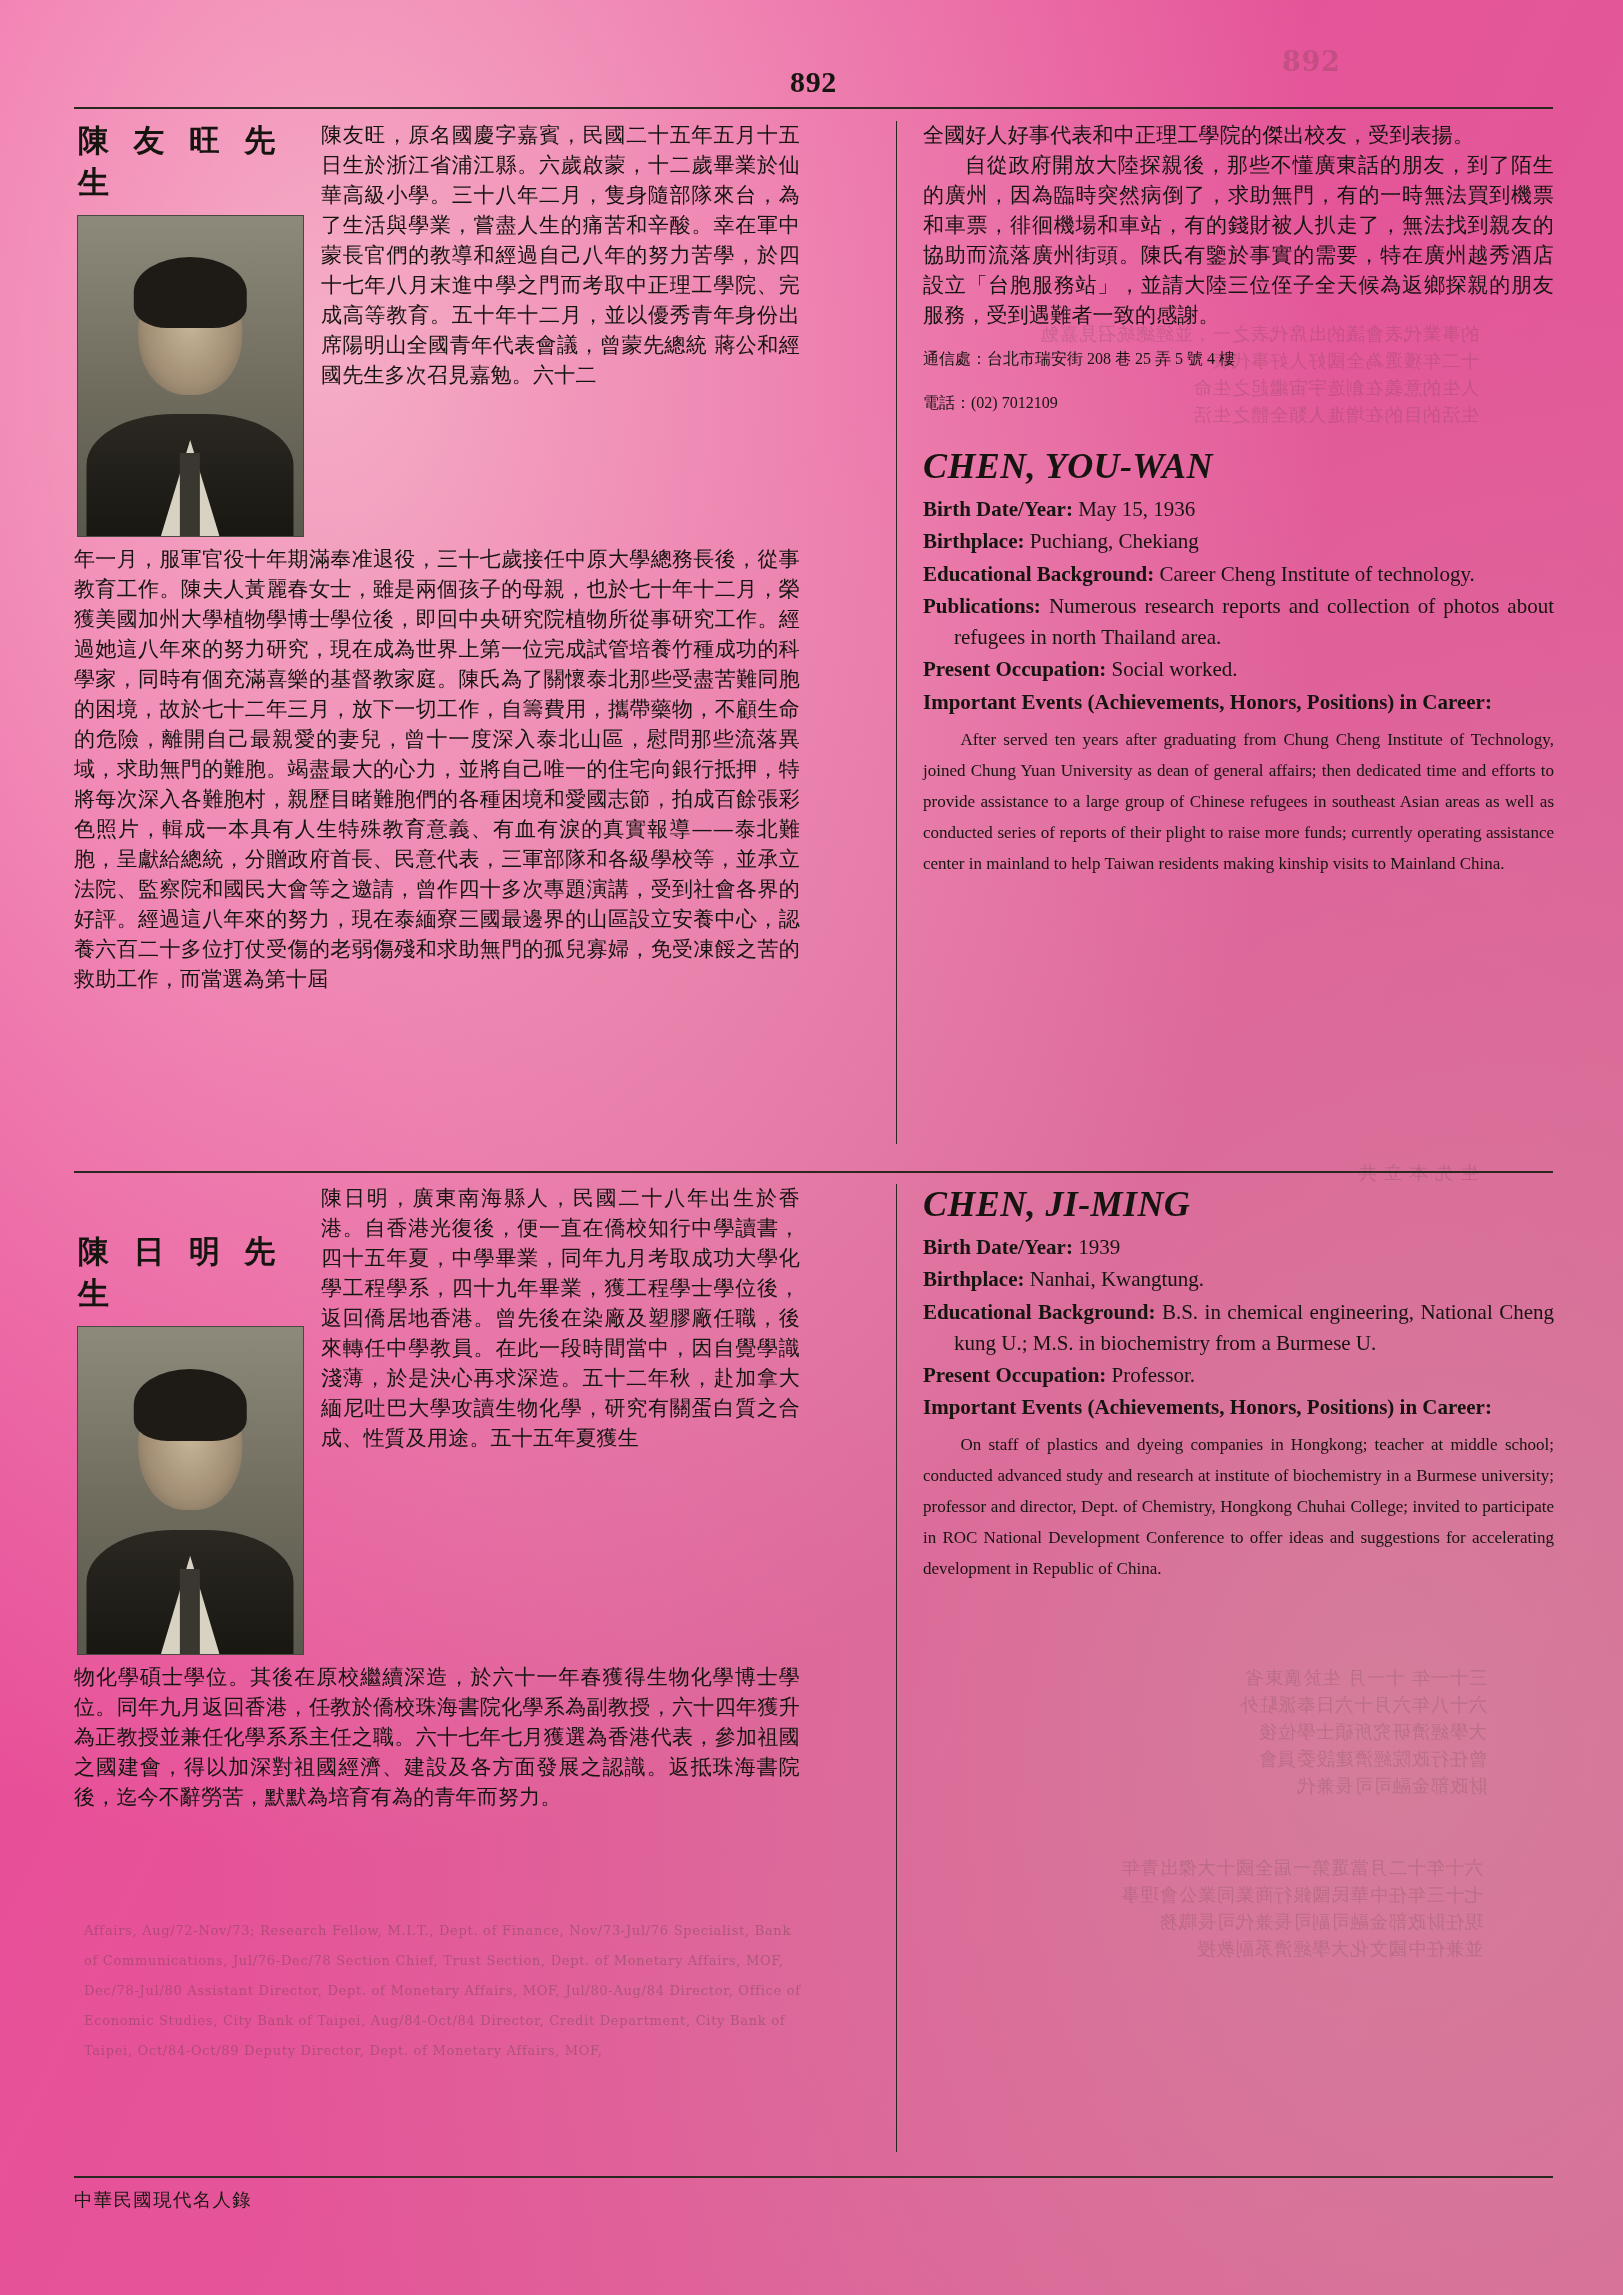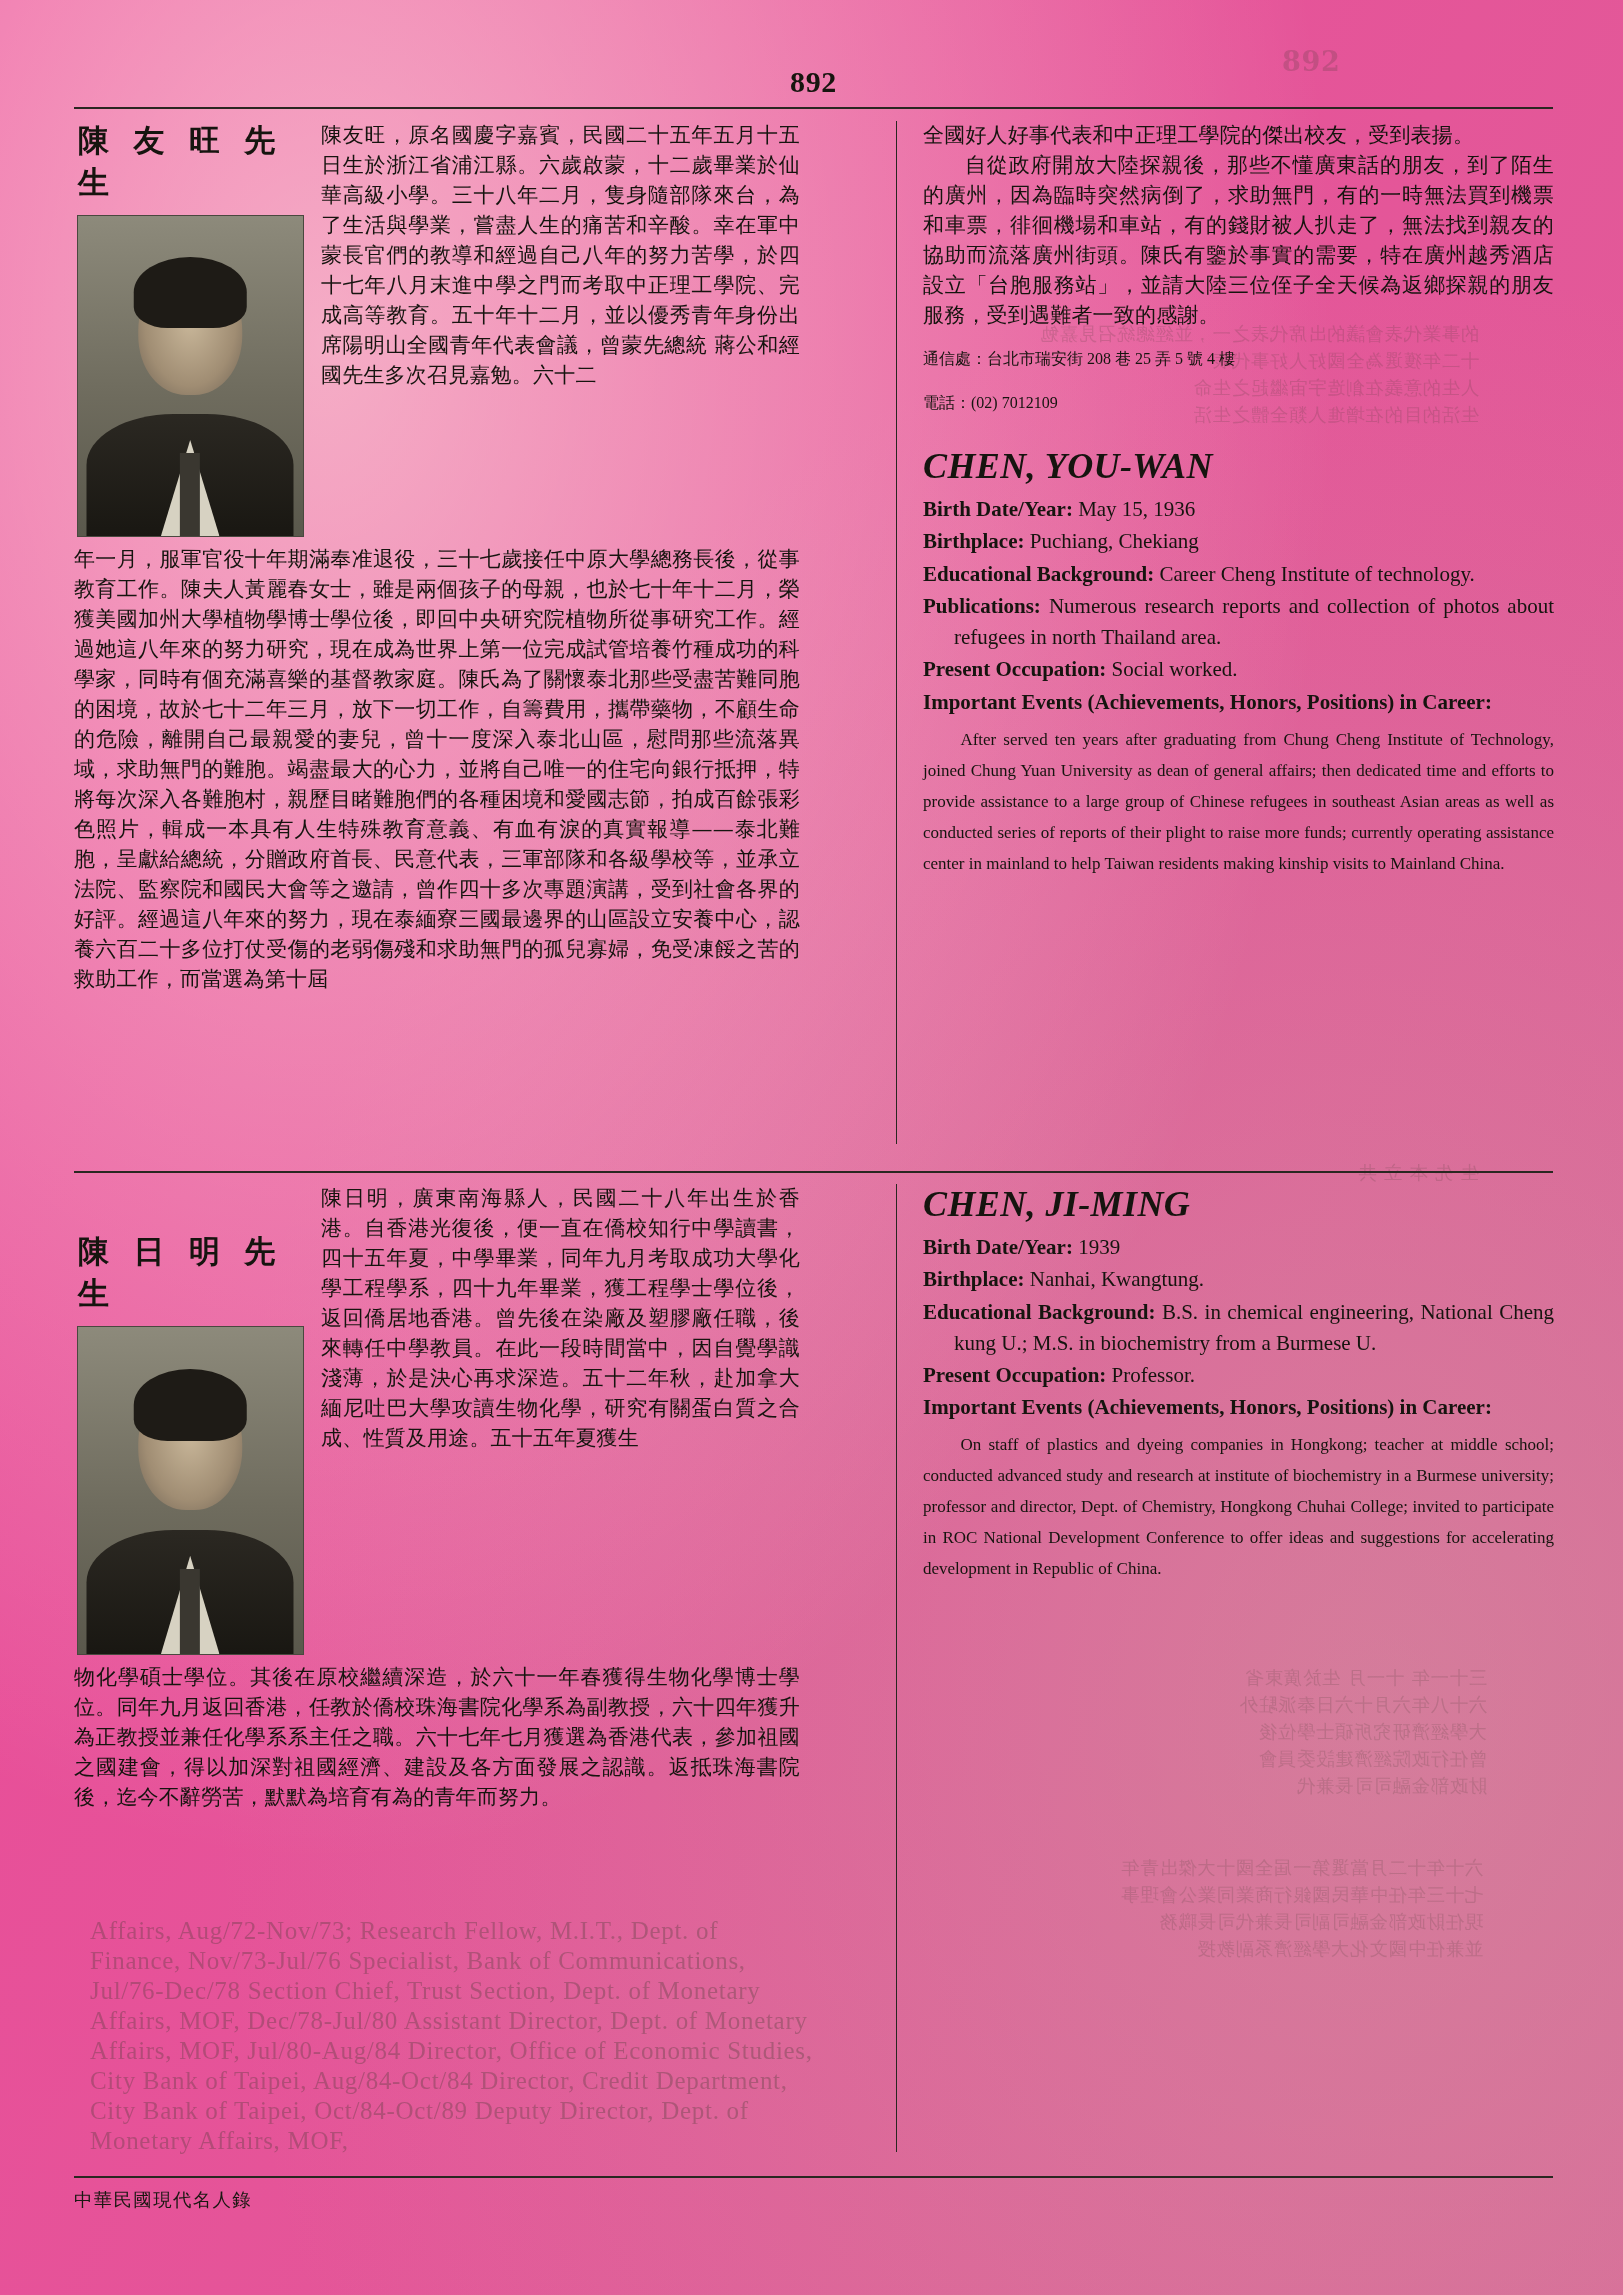--- a/index.html
+++ b/index.html
@@ -221,21 +221,21 @@
     font-size: 18.4px;
     line-height: 27px;
     transform: scaleX(-1);
     pointer-events: none;
     white-space: pre-wrap;
     letter-spacing: 0.7px;
   }
   .ghost.g1 { left: 825px; top: 320px; width: 654px; }
   .ghost.g2 { left: 825px; top: 1159px; width: 654px; }
   .ghost.g3 { left: 839px; top: 1664px; width: 648px; }
-  .ghost.g4 { left: 90px; top: 1916px; width: 723px; transform: none; color: rgba(60,56,44,0.30); font-size: 25px; line-height: 30px; font-family: Liberation Serif, serif;}
+  .ghost.g4 { left: 84px; top: 1916px; width: 723px; transform: none; color: rgba(60,56,44,0.30); font-size: 13px; line-height: 30px;}
   .ghost.g5 { left: 849px; top: 1854px; width: 634px; }
   .ghost.g6 { left: 1282px; top: 48px; width: 164px; transform: none; font-size: 27px; font-weight: bold; color: rgba(60,56,44,0.20);}
 </style>
 </head>
 <body>
 
 <div class="page">
   <div class="paper-tint"></div>
 
   <div class="ghost g6">892</div>

